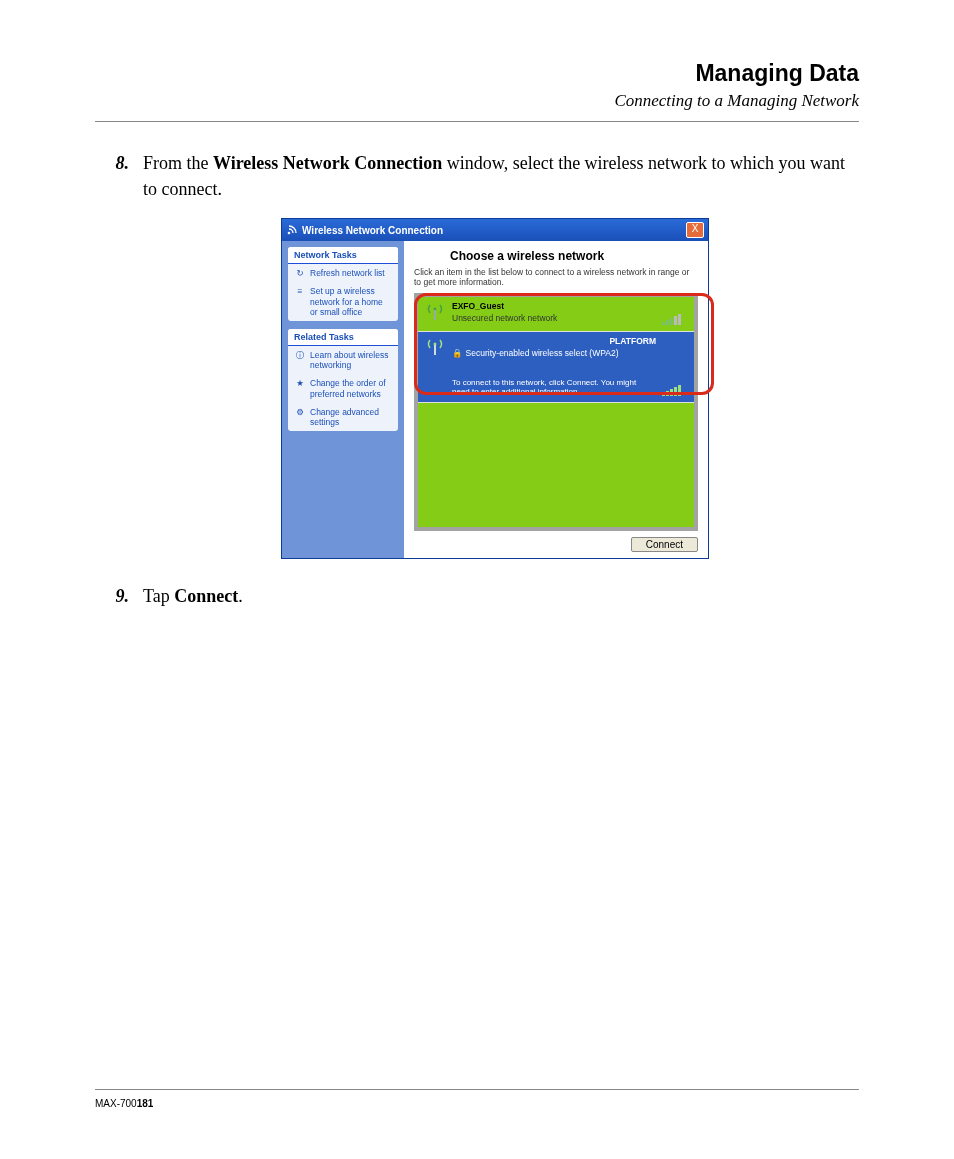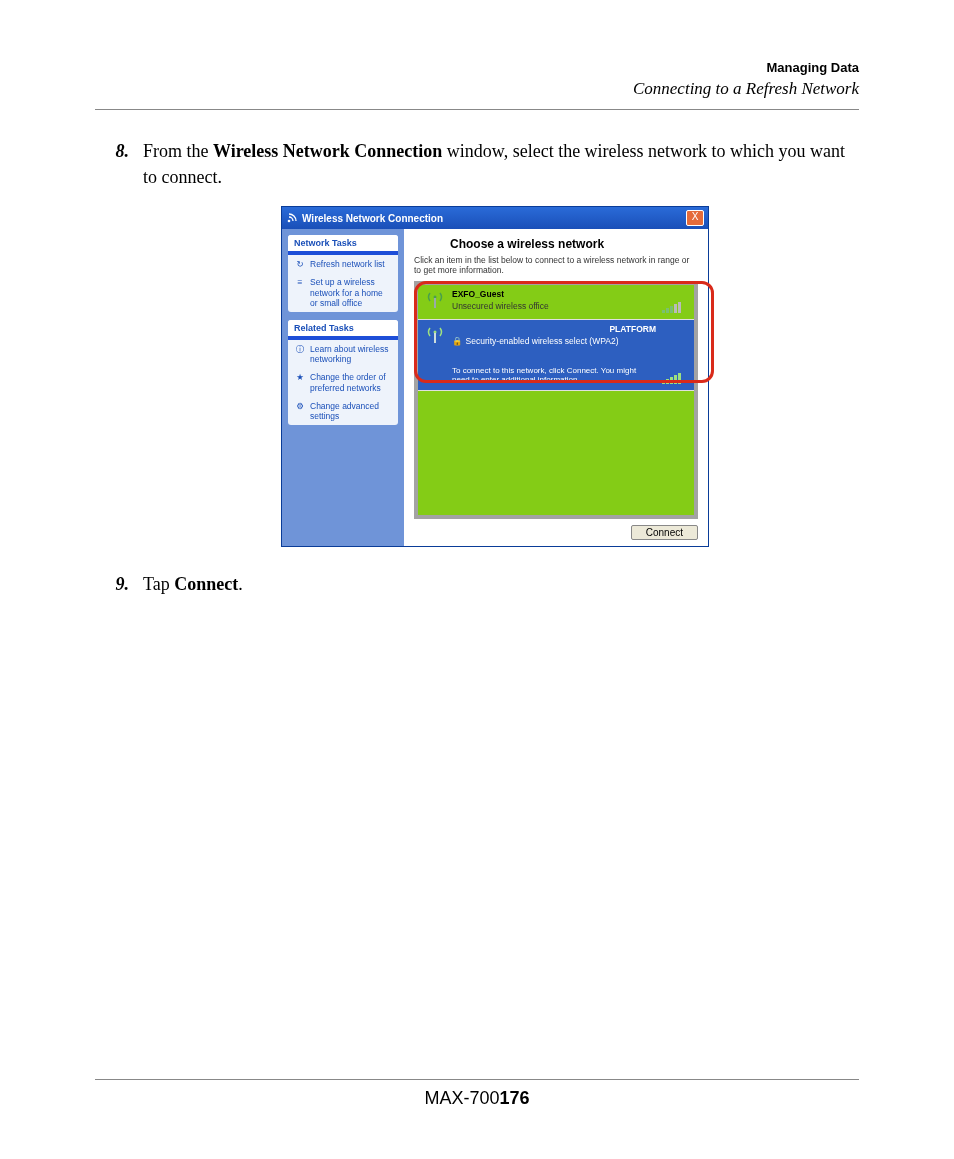--- a/index.html
+++ b/index.html
@@ -17,21 +17,21 @@
     box-sizing: border-box;
     height: 100%;
     position: relative;
   }
   .header {
     text-align: right;
     margin-bottom: 8px;
   }
   .header-title {
     font-weight: bold;
-    font-size: 13px;
+    font-size: 23px;
     font-family: Arial, sans-serif;
   }
   .header-sub {
     font-style: italic;
     font-size: 17px;
     margin-top: 4px;
   }
   .hr {
     border: none;
     border-top: 1.5px solid #888;
@@ -103,21 +103,21 @@
     border-radius:3px;
     margin-bottom:8px;
     overflow:hidden;
   }
   .sb-head {
     background:#fff;
     color:#1a4fb8;
     font-weight:bold;
     padding:3px 6px;
     font-size:9px;
-    border-bottom:4px solid #1d4ed8;
+    border-bottom:1px solid #1d4ed8;
   }
   .sb-item {
     display:flex;
     padding:4px 6px;
     color:#1a4fb8;
     line-height:1.2;
     gap:4px;
   }
   .sb-item .ic { width:12px; flex-shrink:0; text-align:center; }
   .main {
@@ -183,33 +183,33 @@
     border-radius:2px;
   }
   .step9 { margin-top: 4px; }
   .footer {
     position:absolute;
     bottom:50px;
     left:95px; right:95px;
     border-top:1.5px solid #888;
     padding-top:8px;
     display:flex;
-    justify-content:center;
-    font-size:18px;
+    justify-content:flex-start;
+    font-size:10px;
     font-family: Arial, sans-serif;
   }
   .footer .pn { font-weight:bold; }
 </style>
 </head>
 <body>
 
 <div class="page">
   <div class="header">
     <div class="header-title">Managing Data</div>
-    <div class="header-sub">Connecting to a Refresh Network</div>
+    <div class="header-sub">Connecting to a Managing Network</div>
   </div>
   <hr class="hr">
 
   <div class="step">
     <div class="step-num">8.</div>
     <div class="step-text">
       <span>From the </span><b>Wireless Network Connection</b><span> window, select the wireless network to which you want to connect.</span>
     </div>
   </div>
 
@@ -264,21 +264,21 @@
               <div class="net-ic">
                 <svg viewBox="0 0 22 22" width="22" height="22">
                     <path d="M6 4 Q3 8 6 12" stroke="#49a04c" fill="none" stroke-width="1.5"></path>
                     <path d="M16 4 Q19 8 16 12" stroke="#49a04c" fill="none" stroke-width="1.5"></path>
                     <circle cx="11" cy="8" r="1.5" fill="#49a04c"></circle>
                     <rect x="10" y="9" width="2" height="10" fill="#9aa"></rect>
                   </svg>
               </div>
               <div class="net-body">
                 <div class="net-name">EXFO_Guest</div>
-                <div class="net-desc">Unsecured wireless office</div>
+                <div class="net-desc">Unsecured network network</div>
               </div>
               <div class="sig g">
                   <span></span>
                   <span></span>
                   <span></span>
                   <span></span>
                   <span></span>
                 </div>
             </div>
             <div class="net sel">
@@ -314,15 +314,15 @@
 
   <div class="step step9">
     <div class="step-num">9.</div>
     <div class="step-text">
       <span>Tap </span><b>Connect</b><span>.</span>
     </div>
   </div>
 
   <div class="footer">
     <span>MAX-700</span>
-    <span class="pn">176</span>
+    <span class="pn">181</span>
   </div>
 </div>
 
 </body></html>

